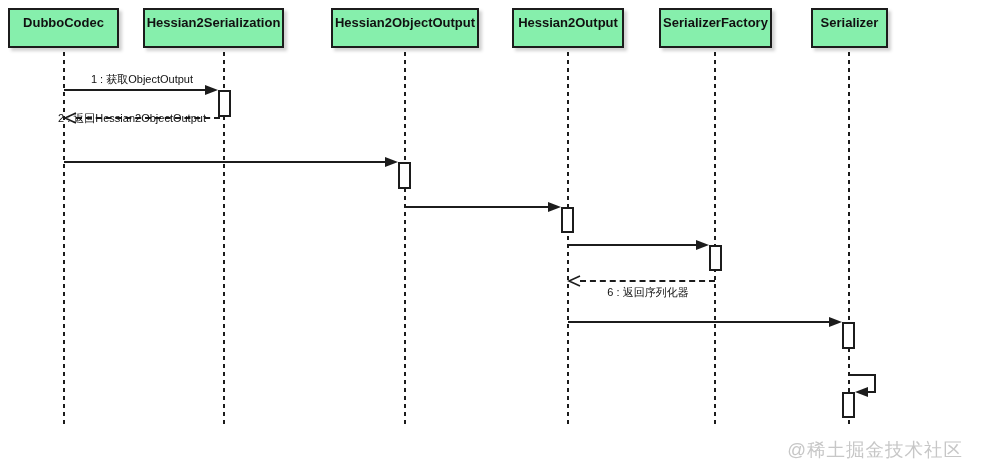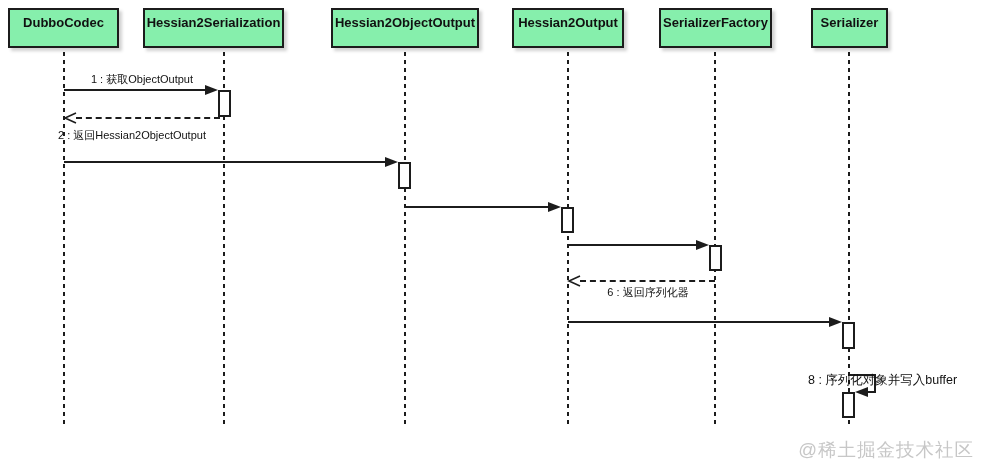--- a/index.html
+++ b/index.html
@@ -34,21 +34,21 @@
     border-right:13px solid #1c1c1c;
   }
   .chevron { position:absolute; z-index:4; }
   .mlabel {
     position:absolute; font-size:11px; line-height:14px; color:#111;
     white-space:nowrap; z-index:5;
   }
   .mlabel.center { width:200px; text-align:center; }
   .vseg { position:absolute; width:0; border-left:2px solid #1c1c1c; z-index:2; }
   .watermark {
-    position:absolute; right:20px; top:437px; font-size:18.5px;
+    position:absolute; right:31px; top:437px; font-size:18.5px;
     color:#c7c7c7; letter-spacing:1px; z-index:6;
   }
 </style>
 </head>
 <body>
 
 <div class="canvas">
 
   <div class="pbox" style="left:8px;width:111px">
     <span>DubboCodec</span>
@@ -84,21 +84,21 @@
   <div class="act" style="left:842px;top:392px;height:26px"></div>
 
   <div class="mline" style="left:64px;top:89px;width:141px"></div>
   <div class="arrow-r" style="left:205px;top:85px"></div>
   <div class="mlabel center" style="left:42px;top:72px">1 : 获取ObjectOutput</div>
 
   <div class="mline dashed" style="left:76px;top:117px;width:144px"></div>
   <svg class="chevron" style="left:63px;top:112px" width="14" height="12">
     <path d="M13 1 L2 6 L13 11" fill="none" stroke="#1c1c1c" stroke-width="1.6"></path>
   </svg>
-  <div class="mlabel" style="left:58px;top:128px">2 : 返回Hessian2ObjectOutput</div>
+  <div class="mlabel" style="left:58px;top:111px">2 : 返回Hessian2ObjectOutput</div>
 
   <div class="mline" style="left:64px;top:161px;width:321px"></div>
   <div class="arrow-r" style="left:385px;top:157px"></div>
 
   <div class="mline" style="left:405px;top:206px;width:143px"></div>
   <div class="arrow-r" style="left:548px;top:202px"></div>
 
   <div class="mline" style="left:568px;top:244px;width:128px"></div>
   <div class="arrow-r" style="left:696px;top:240px"></div>
 
@@ -108,17 +108,16 @@
   </svg>
   <div class="mlabel center" style="left:548px;top:285px">6 : 返回序列化器</div>
 
   <div class="mline" style="left:568px;top:321px;width:261px"></div>
   <div class="arrow-r" style="left:829px;top:317px"></div>
 
   <div class="mline" style="left:850px;top:374px;width:26px"></div>
   <div class="vseg" style="left:874px;top:374px;height:19px"></div>
   <div class="mline" style="left:867px;top:391px;width:9px"></div>
   <div class="arrow-l" style="left:855px;top:387px"></div>
-  <div class="mlabel" style="left:808px;top:373px;font-size:12.5px">8 : 序列化对象并写入buffer</div>
 
   <div class="watermark">@稀土掘金技术社区</div>
 
 </div>
 
 </body></html>

